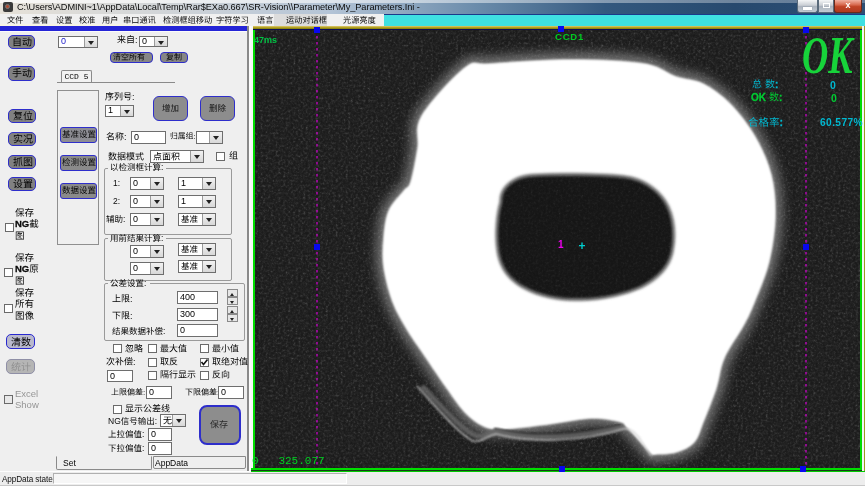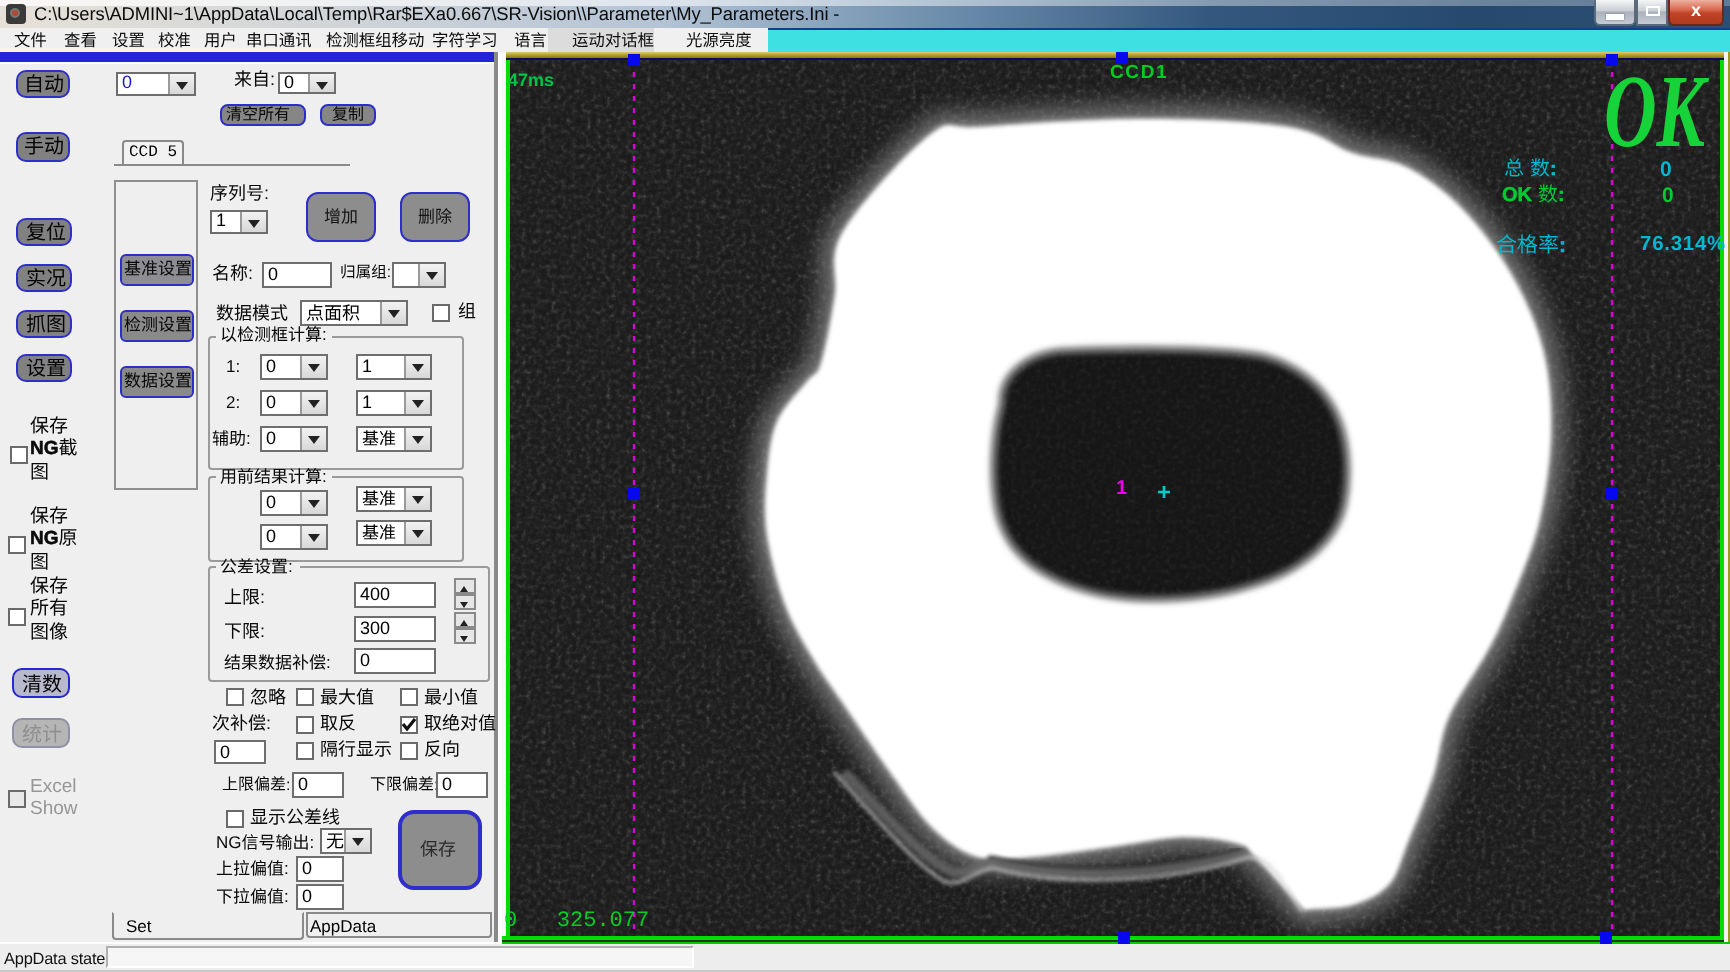--- a/index.html
+++ b/index.html
@@ -858,16 +858,16 @@
     </svg>
     <div class="abs" style="left:831px;top:92px;font-size:10.5px;font-weight:bold;color:#00cc33">0</div>
     <svg class="abs " style="left:748px;top:116.5px" width="36" height="14" viewBox="0 0 36 14">
       <g fill="#00b8d0" stroke="#00b8d0" stroke-width="0.29">
         <use href="#q21512" transform="translate(0.0 8.92) scale(0.0105 -0.0105)"></use>
         <use href="#q26684" transform="translate(10.5 8.92) scale(0.0105 -0.0105)"></use>
         <use href="#q29575" transform="translate(21.0 8.92) scale(0.0105 -0.0105)"></use>
         <text x="31.5" y="8.92" font-family="Liberation Sans" font-size="10.5" font-weight="bold" fill="#00b8d0">:</text>
       </g>
     </svg>
-    <div class="abs" style="left:820px;top:117px;font-size:10.2px;font-weight:bold;color:#00b8d0;letter-spacing:0.4px">76.314%</div>
+    <div class="abs" style="left:820px;top:117px;font-size:10.2px;font-weight:bold;color:#00b8d0;letter-spacing:0.4px">60.577%</div>
     <div class="abs" style="left:252px;top:455px;font-family:'Liberation Mono',monospace;font-size:11px;font-weight:normal;color:#00d022">0&nbsp;&nbsp; 325.077</div>
     <div class="abs" style="left:558px;top:238.5px;font-size:10px;font-weight:bold;color:#ee00ee">1</div>
     <div class="abs" style="left:578.5px;top:239px;font-size:12px;font-weight:bold;color:#00cccc">+</div>
   </div>
 </body></html>

